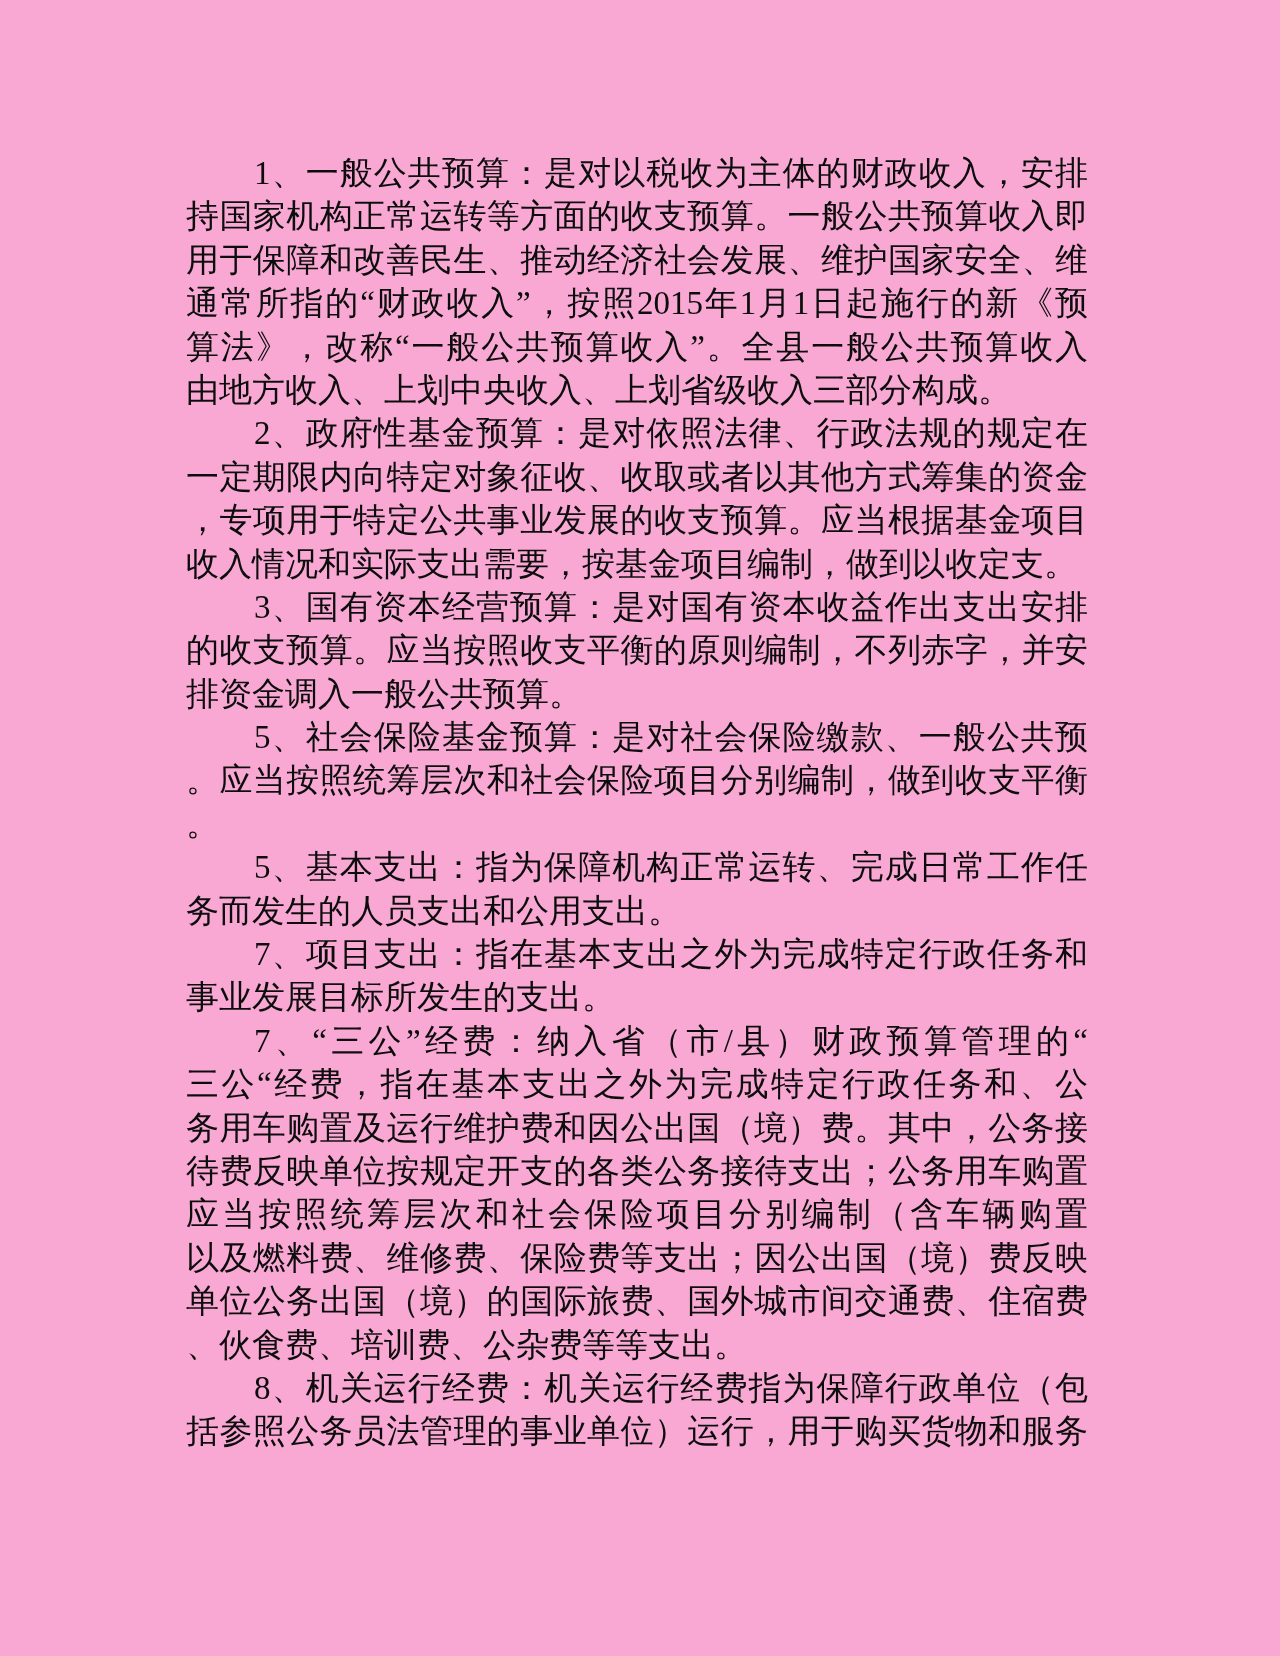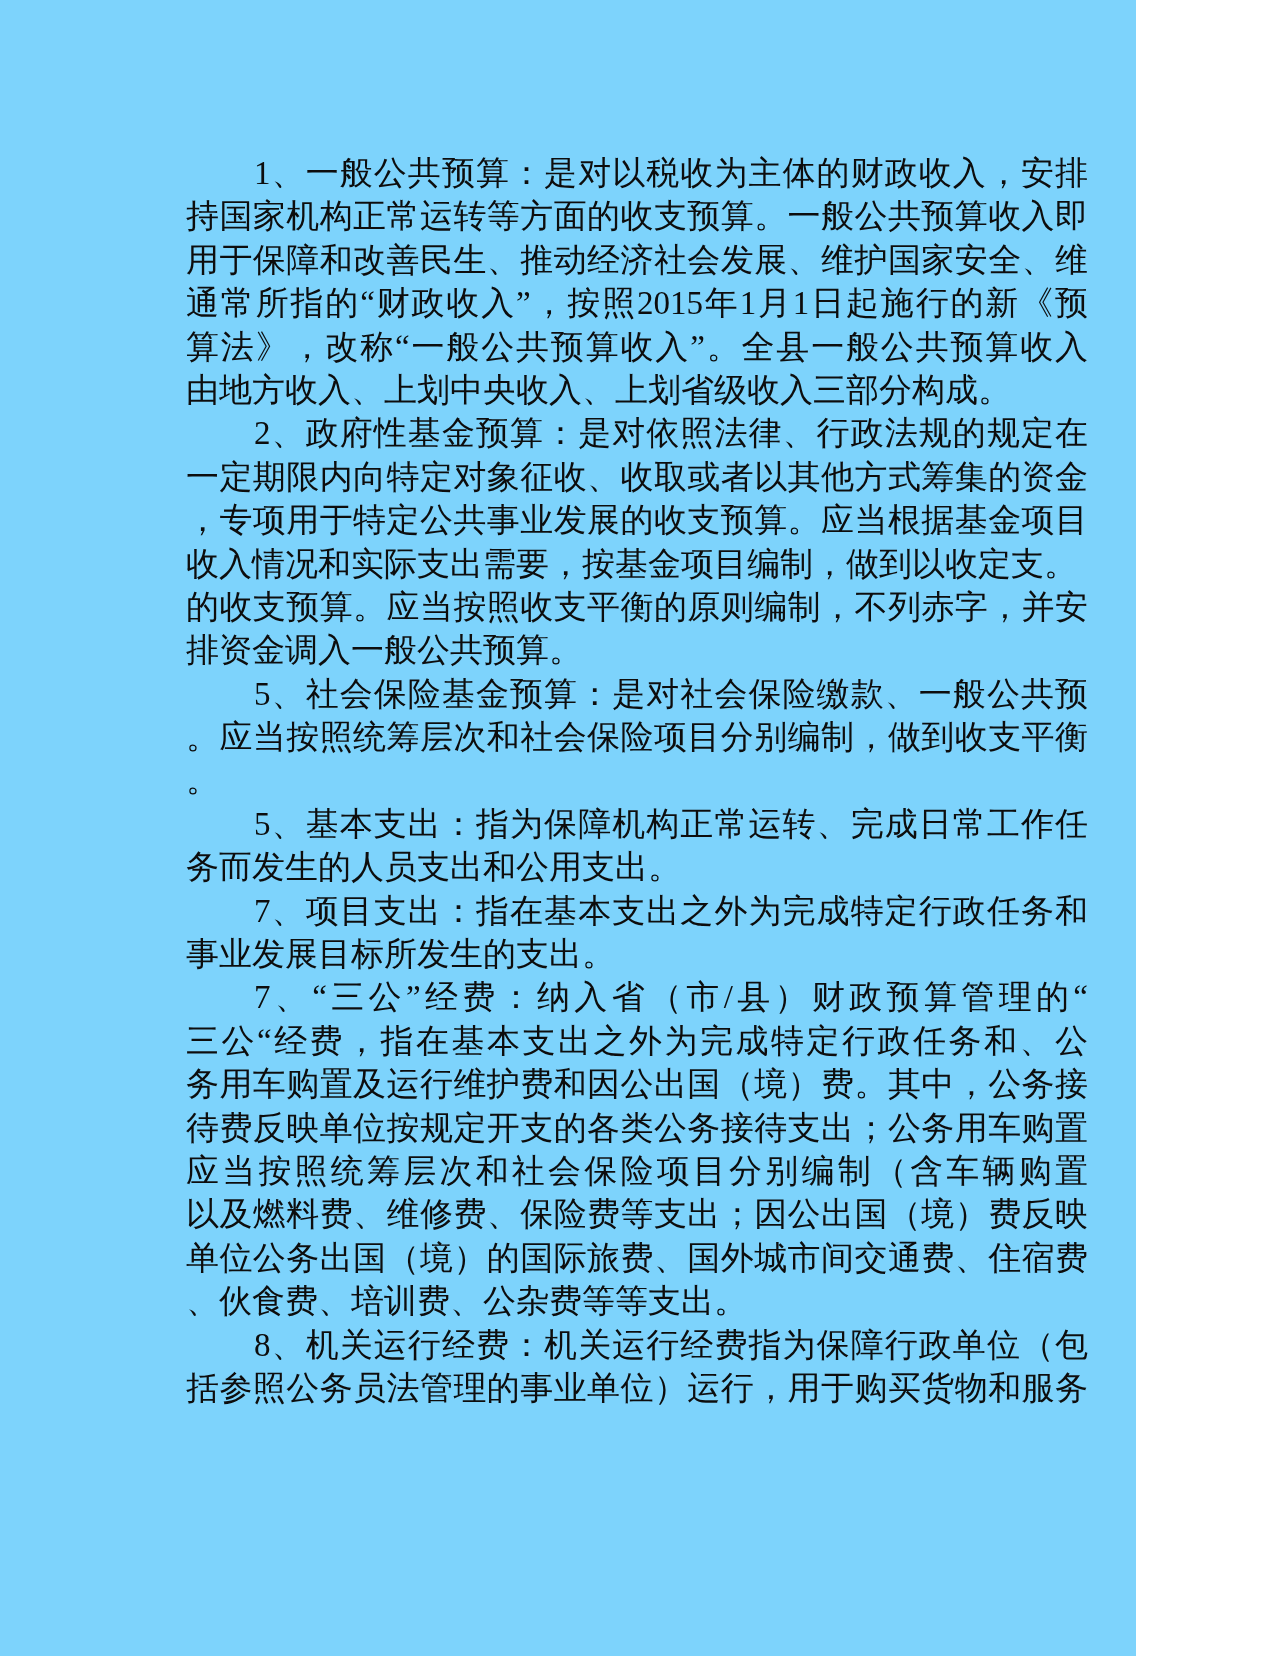--- a/index.html
+++ b/index.html
@@ -2,23 +2,23 @@
 <html><head>
 <meta charset="utf-8">
 <style>
   html, body {
     margin: 0;
     padding: 0;
     background: #ffffff;
   }
   .page {
     position: relative;
-    width: 1136px;
+    width: 1280px;
     height: 1656px;
-    background: #7dd3fc;
+    background: #f9a8d4;
     overflow: hidden;
     font-family: "Liberation Serif", "DejaVu Serif", serif;
   }
   .textblock {
     position: absolute;
     left: 186px;
     top: 152px;
     width: 902px;
     color: #0d0d0d;
     font-size: 33px;
@@ -48,20 +48,21 @@
     <div class="line first">1、一般公共预算：是对以税收为主体的财政收入，安排</div>
     <div class="line">持国家机构正常运转等方面的收支预算。一般公共预算收入即</div>
     <div class="line">用于保障和改善民生、推动经济社会发展、维护国家安全、维</div>
     <div class="line">通常所指的“财政收入”，按照2015年1月1日起施行的新《预</div>
     <div class="line">算法》，改称“一般公共预算收入”。全县一般公共预算收入</div>
     <div class="line end">由地方收入、上划中央收入、上划省级收入三部分构成。</div>
     <div class="line first">2、政府性基金预算：是对依照法律、行政法规的规定在</div>
     <div class="line">一定期限内向特定对象征收、收取或者以其他方式筹集的资金</div>
     <div class="line">，专项用于特定公共事业发展的收支预算。应当根据基金项目</div>
     <div class="line end">收入情况和实际支出需要，按基金项目编制，做到以收定支。</div>
+    <div class="line first">3、国有资本经营预算：是对国有资本收益作出支出安排</div>
     <div class="line">的收支预算。应当按照收支平衡的原则编制，不列赤字，并安</div>
     <div class="line end">排资金调入一般公共预算。</div>
     <div class="line first">5、社会保险基金预算：是对社会保险缴款、一般公共预</div>
     <div class="line">。应当按照统筹层次和社会保险项目分别编制，做到收支平衡</div>
     <div class="line end">。</div>
     <div class="line first">5、基本支出：指为保障机构正常运转、完成日常工作任</div>
     <div class="line end">务而发生的人员支出和公用支出。</div>
     <div class="line first">7、项目支出：指在基本支出之外为完成特定行政任务和</div>
     <div class="line end">事业发展目标所发生的支出。</div>
     <div class="line first">7、“三公”经费：纳入省（市/县）财政预算管理的“</div>

